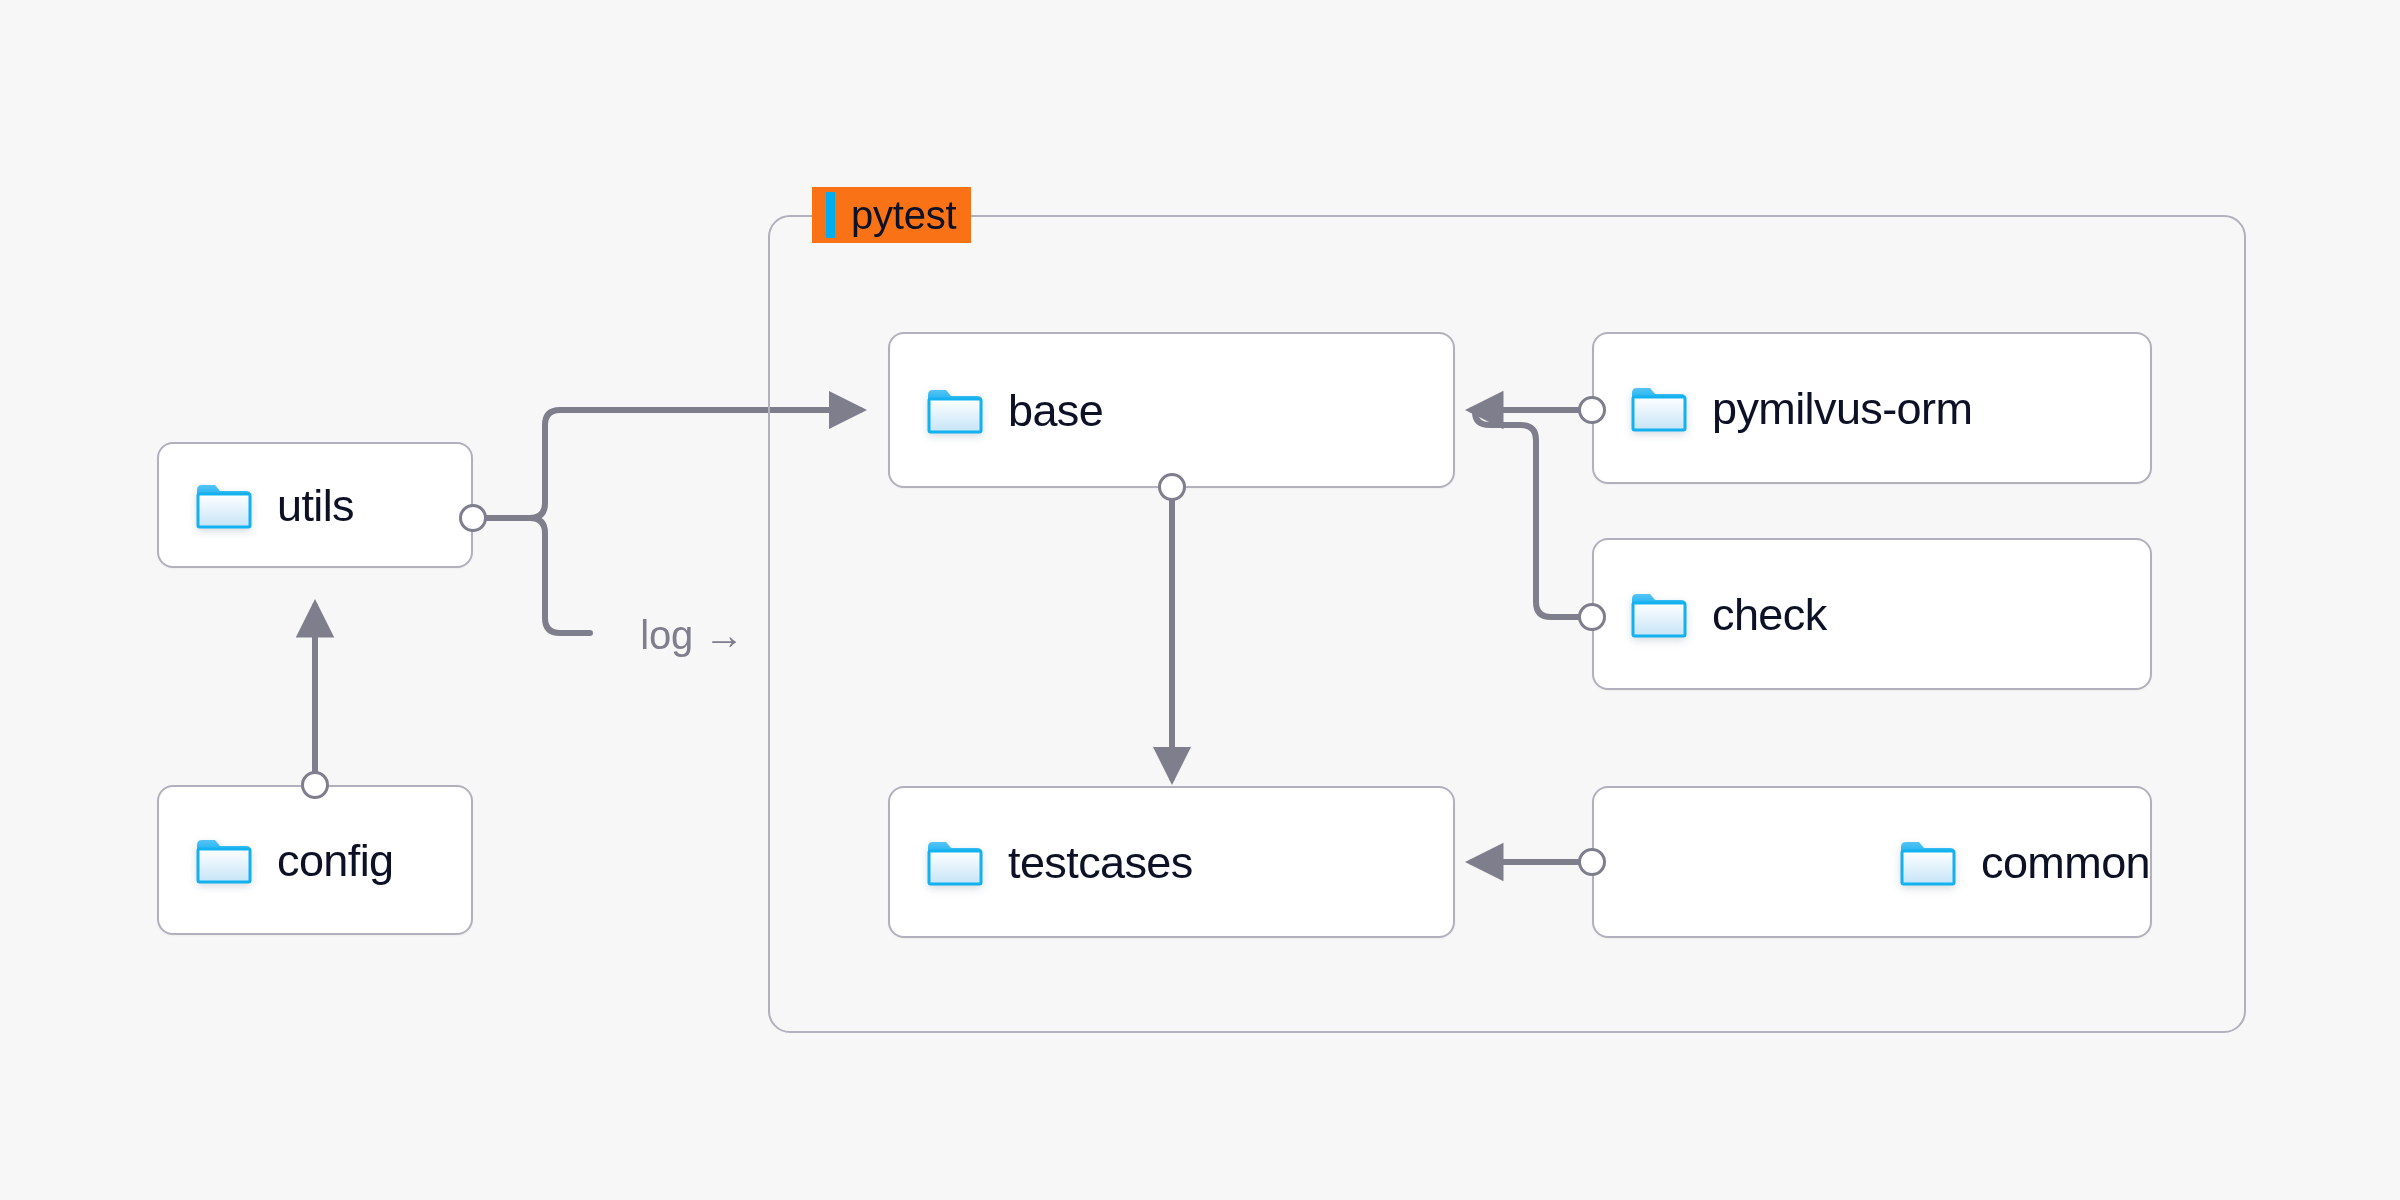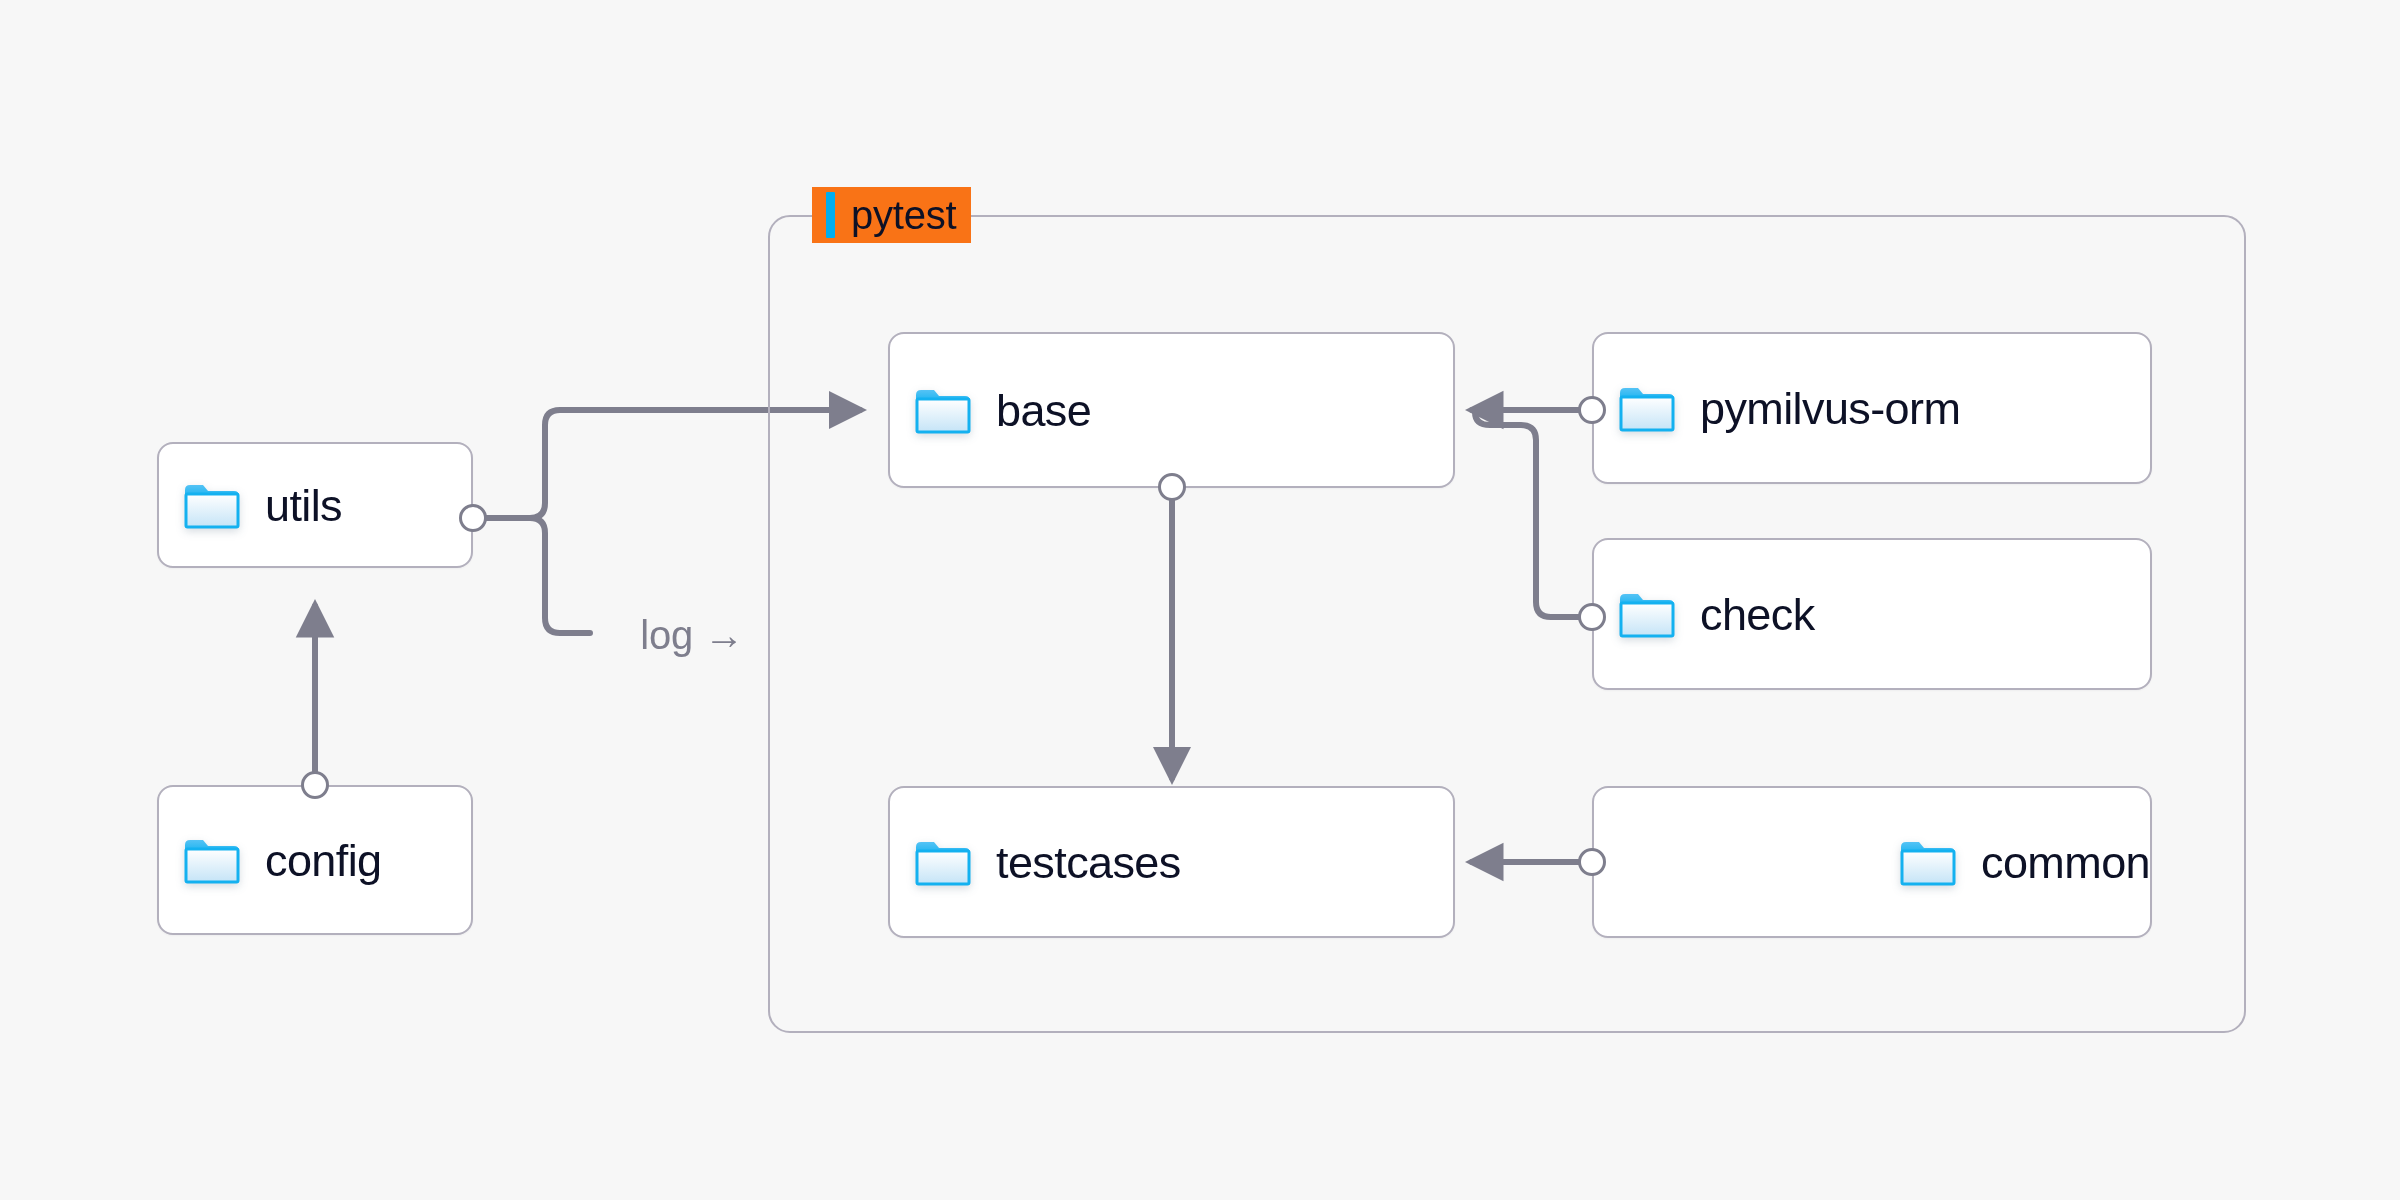--- a/index.html
+++ b/index.html
@@ -65,21 +65,21 @@
     border: 2.5px solid #b3b0bd;
     border-radius: 16px;
     display: flex;
     align-items: center;
     box-shadow: 0 1px 2px rgba(20,20,40,0.04);
   }
   .node-inner {
     display: flex;
     align-items: center;
     gap: 24px;
-    padding-left: 24px;
+    padding-left: 36px;
   }
   .node-label {
     font-size: 45px;
     color: #0d1126;
     letter-spacing: -0.6px;
     white-space: nowrap;
     line-height: 1;
   }
   .folder-icon {
     width: 58px;

